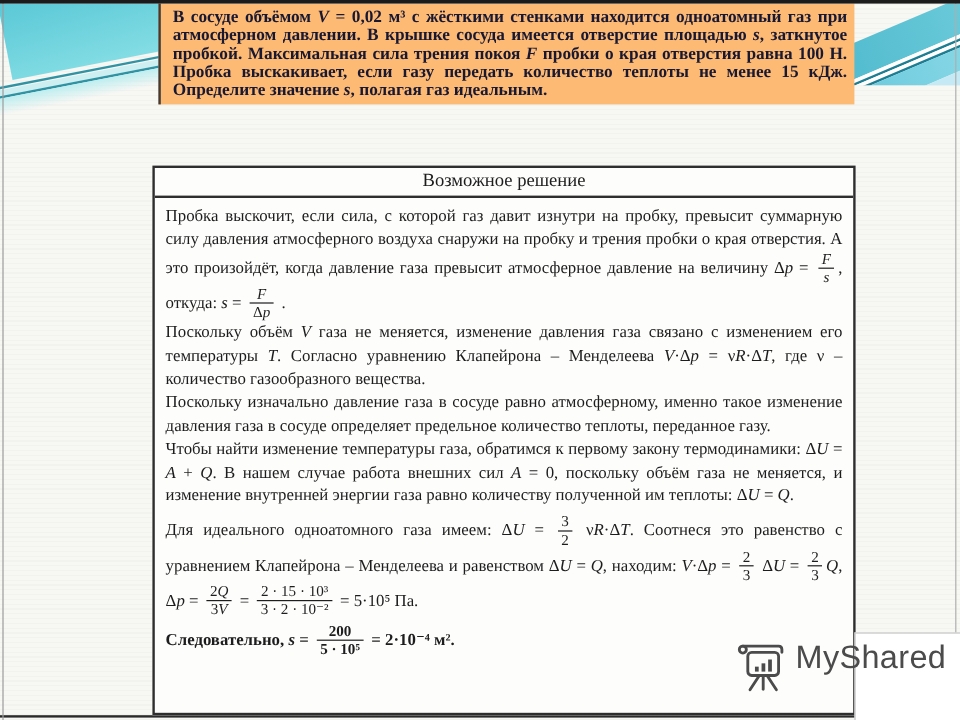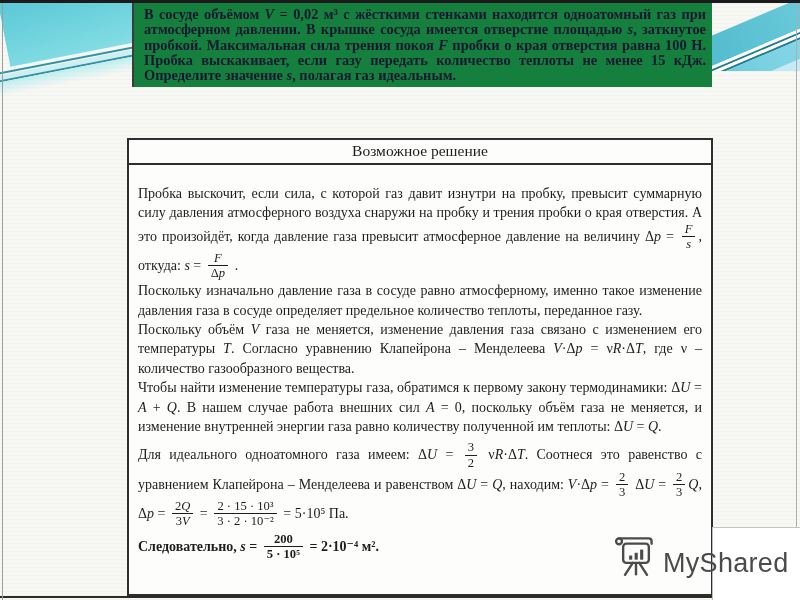--- a/index.html
+++ b/index.html
@@ -31,48 +31,48 @@
   .swoosh-tr .s2{height:3px;background:#ffffff;}
   .swoosh-tr .s3{height:2px;background:#1d7e93;}
   .swoosh-tr .s4{height:3px;background:#ffffff;}
   .swoosh-tr .s5{height:2px;background:#1d7e93;}
   .swoosh-tr .s6{height:18px;background:linear-gradient(90deg,#4fbed4,#9adfeb);}
   .swoosh-tr .s7{height:14px;background:#c6eaf5;}
 
   
   .problem{
     position:absolute;left:132px;top:3px;width:580px;box-sizing:border-box;
-    background:#15803d;border-left:2px solid #3c3c3c;
+    background:#fdba74;border-left:2px solid #3c3c3c;
     padding:4px 6px 4px 10px;
     font-weight:bold;font-size:14.4px;line-height:15.3px;
     color:#181832;text-align:justify;z-index:2;
   }
 
   
   .solution{
     position:absolute;left:127px;top:138px;width:586px;height:458px;box-sizing:border-box;
     border:2px solid #2e2e2e;background:#fdfdfc;overflow:hidden;
     color:#1d1d1d;z-index:2;
   }
   .solution-title{font-size:15.5px;text-align:center;padding:2px 15px 3px;border-bottom:2px solid #2e2e2e;}
-  .solution-body{padding:19px 9px 0 9px;font-size:14px;line-height:19.4px;text-align:justify;}
+  .solution-body{padding:6px 9px 0 9px;font-size:14px;line-height:19.4px;text-align:justify;}
   .solution-body .para{margin:0;}
   .solution-body .para:nth-child(5){margin-top:5px;}
   .solution-body .para:nth-child(6){margin-top:4px;font-weight:bold;}
   .solution-body .para:nth-child(7){margin-top:3px;}
   i{font-style:italic;}
 
   
   .frac{display:inline-block;vertical-align:middle;text-align:center;margin:0 3px;font-size:12.6px;line-height:1.12;position:relative;top:-1px;}
   .frac .num{display:block;padding:0 3px;border-bottom:1px solid #1d1d1d;}
   .frac .den{display:block;padding:0 3px;}
 
   
   .wm-backing{position:absolute;right:0;bottom:0;width:87px;height:72px;background:#ffffff;border-left:1px solid #bcbcbc;border-top:1px solid #c4c4c4;z-index:5;}
-  .wm{position:absolute;left:614px;top:533px;display:flex;align-items:flex-end;gap:5px;z-index:6;}
+  .wm{position:absolute;left:614px;top:533px;display:flex;align-items:flex-start;gap:5px;z-index:6;}
   .wm-text{font-family:"Liberation Sans","DejaVu Sans",sans-serif;font-size:27px;color:#4b4b4b;letter-spacing:0.3px;}
 </style>
 </head>
 <body>
 
 <div class="swoosh-tl">
   <div class="wedge"></div>
   <div class="tline1"></div>
   <div class="tband"></div>
   <div class="tline2"></div>
@@ -94,22 +94,22 @@
 <div class="edge-bottom"></div>
 <div class="edge-left"></div>
 <div class="edge-right"></div>
 
 <div class="problem">В сосуде объёмом <i>V</i> = 0,02 м³ с жёсткими стенками находится одноатомный газ при атмосферном давлении. В крышке сосуда имеется отверстие площадью <i>s</i>, заткнутое пробкой. Максимальная сила трения покоя <i>F</i> пробки о края отверстия равна 100 Н. Пробка выскакивает, если газу передать количество теплоты не менее 15 кДж. Определите значение <i>s</i>, полагая газ идеальным.</div>
 
 <div class="solution">
   <div class="solution-title">Возможное решение</div>
   <div class="solution-body">
       <div class="para">Пробка выскочит, если сила, с которой газ давит изнутри на пробку, превысит суммарную силу давления атмосферного воздуха снаружи на пробку и трения пробки о края отверстия. А это произойдёт, когда давление газа превысит атмосферное давление на величину  Δ<i>p</i> = <span class="frac"><span class="num"><i>F</i></span><span class="den"><i>s</i></span></span>, откуда:  <i>s</i> = <span class="frac"><span class="num"><i>F</i></span><span class="den">Δ<i>p</i></span></span> .</div>
+      <div class="para">Поскольку объём <i>V</i> газа не меняется, изменение давления газа связано с изменением его температуры <i>T</i>. Согласно уравнению Клапейрона – Менделеева <i>V</i>·Δ<i>p</i> = ν<i>R</i>·Δ<i>T</i>, где ν – количество газообразного вещества.</div>
       <div class="para">Поскольку изначально давление газа в сосуде равно атмосферному, именно такое изменение давления газа в сосуде определяет предельное количество теплоты, переданное газу.</div>
-      <div class="para">Поскольку объём <i>V</i> газа не меняется, изменение давления газа связано с изменением его температуры <i>T</i>. Согласно уравнению Клапейрона – Менделеева <i>V</i>·Δ<i>p</i> = ν<i>R</i>·Δ<i>T</i>, где ν – количество газообразного вещества.</div>
       <div class="para">Чтобы найти изменение температуры газа, обратимся к первому закону термодинамики:  Δ<i>U</i> = <i>A</i> + <i>Q</i>.  В нашем случае работа внешних сил <i>A</i> = 0, поскольку объём газа не меняется, и изменение внутренней энергии газа равно количеству полученной им теплоты:  Δ<i>U</i> = <i>Q</i>.</div>
       <div class="para">Для идеального одноатомного газа имеем:  Δ<i>U</i> = <span class="frac"><span class="num">3</span><span class="den">2</span></span> ν<i>R</i>·Δ<i>T</i>. Соотнеся это равенство с уравнением Клапейрона – Менделеева и равенством  Δ<i>U</i> = <i>Q</i>, находим: <i>V</i>·Δ<i>p</i> = <span class="frac"><span class="num">2</span><span class="den">3</span></span> Δ<i>U</i> = <span class="frac"><span class="num">2</span><span class="den">3</span></span><i>Q</i>,   Δ<i>p</i> = <span class="frac"><span class="num">2<i>Q</i></span><span class="den">3<i>V</i></span></span> = <span class="frac"><span class="num">2 · 15 · 10³</span><span class="den">3 · 2 · 10⁻²</span></span> = 5·10⁵ Па.</div>
       <div class="para">Следовательно,  <i>s</i> = <span class="frac"><span class="num">200</span><span class="den">5 · 10⁵</span></span> = 2·10⁻⁴ м².</div>
     </div>
 </div>
 
 <div class="wm-backing"></div>
 <div class="wm">
   <svg width="44" height="46" viewBox="0 0 48 50">
     <g fill="none" stroke="#4b4b4b" stroke-width="2.6" stroke-linecap="round" stroke-linejoin="round">

